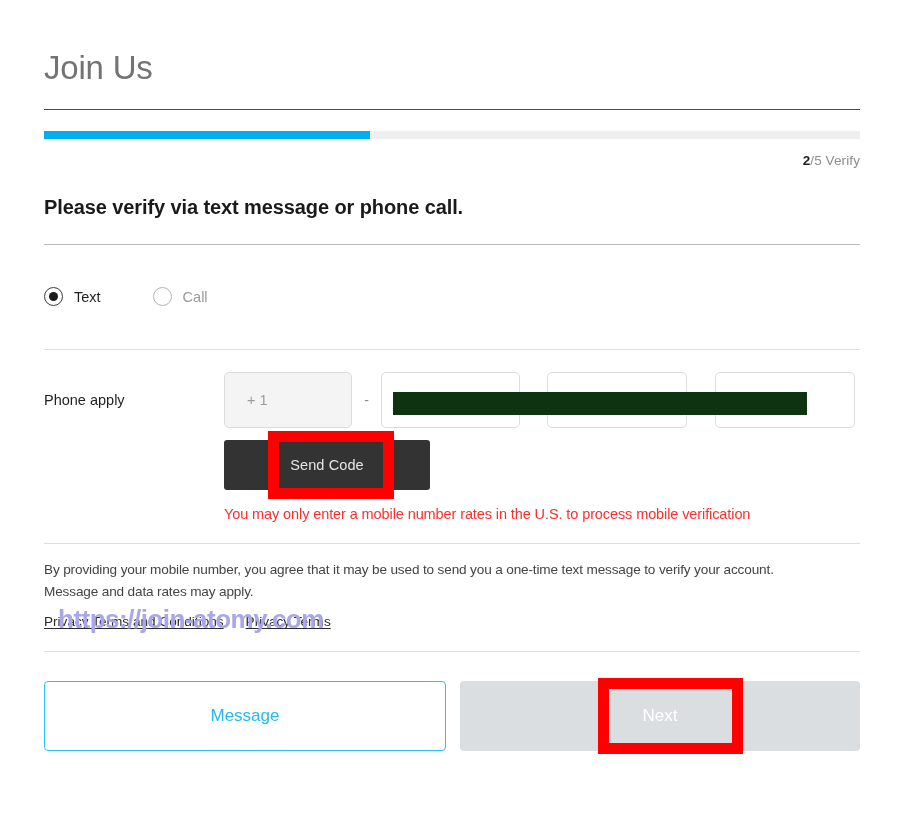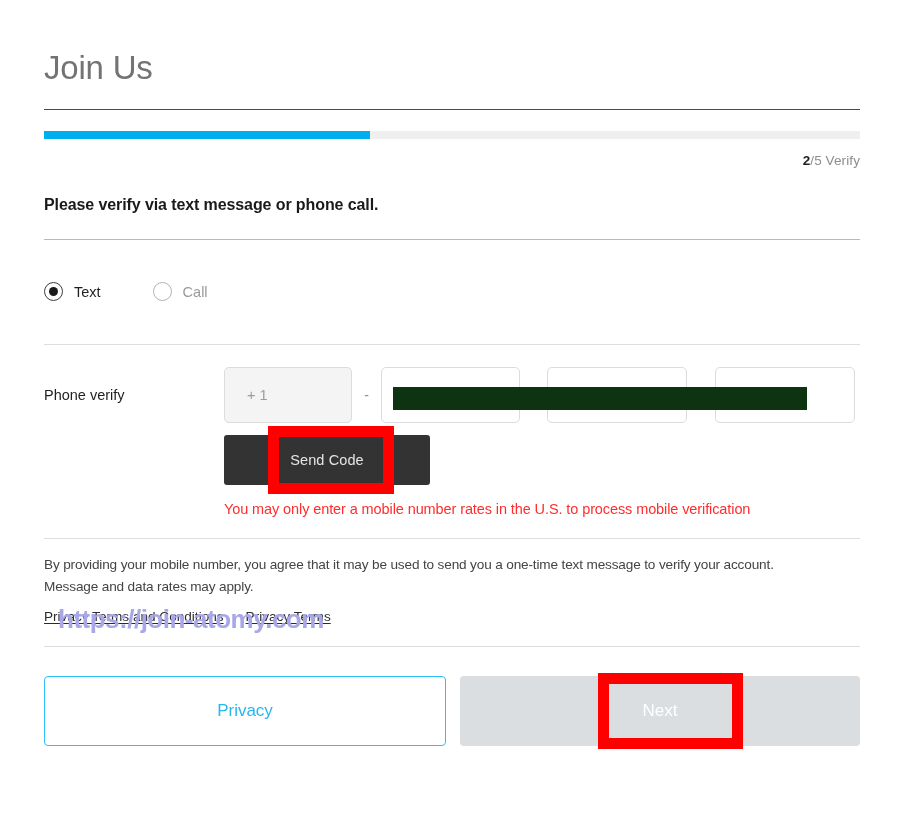--- a/index.html
+++ b/index.html
@@ -64,21 +64,21 @@
     letter-spacing: 0.1px;
   }
   .step-line .step-cur {
     color: #222222;
     font-weight: 700;
   }
 
   
   .instruction {
     margin-top: 28px;
-    font-size: 16px;
+    font-size: 20px;
     font-weight: 700;
     color: #1a1a1a;
     letter-spacing: -0.1px;
   }
 
   .rule-dark {
     margin-top: 25px;
     height: 1px;
     background: #b9b9b9;
     width: 100%;
@@ -334,21 +334,21 @@
     <label class="radio-opt">
       <span class="radio-dot off"></span>
       <span class="radio-label muted">Call</span>
     </label>
   </div>
 
   <div class="rule-light"></div>
 
   <div class="phone-block">
     <div class="phone-row">
-      <div class="phone-label">Phone verify</div>
+      <div class="phone-label">Phone apply</div>
       <div class="cc-field">+ 1</div>
       <div class="dash">-</div>
       <div class="ph-field f1">234</div>
       <div class="ph-field f2">567</div>
       <div class="ph-field f3">8901</div>
     </div>
 
     <div class="redaction" style="left: 349px; top: 42px; width: 414px; height: 23px; background: rgb(13, 51, 17);"></div>
 
     <div class="sendcode-wrap">
@@ -367,21 +367,21 @@
   </div>
 
   <div class="links">
     <a href="#">Privacy Terms and Conditions</a>
     <a href="#">Privacy Terms</a>
   </div>
 
   <div class="rule-bottom"></div>
 
   <div class="footer">
-    <button class="btn-prev">Privacy</button>
+    <button class="btn-prev">Message</button>
     <div class="btn-next-wrap">
       <button class="btn-next">Next</button>
       <div class="annot" style="left: 138px; top: -3px; width: 145px; height: 76px; border-color: rgb(254, 0, 0);"></div>
     </div>
   </div>
 
 </div>
 
 <div class="watermark" style="color: rgb(169, 167, 232);">https://join-atomy.com</div>
 

